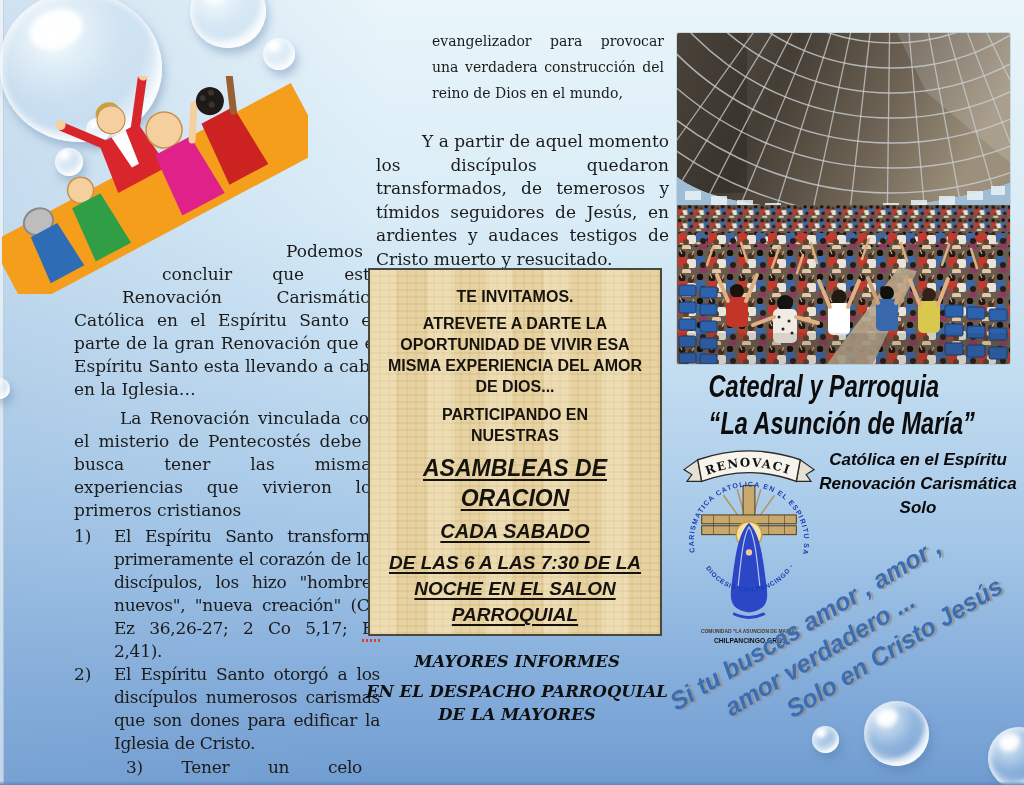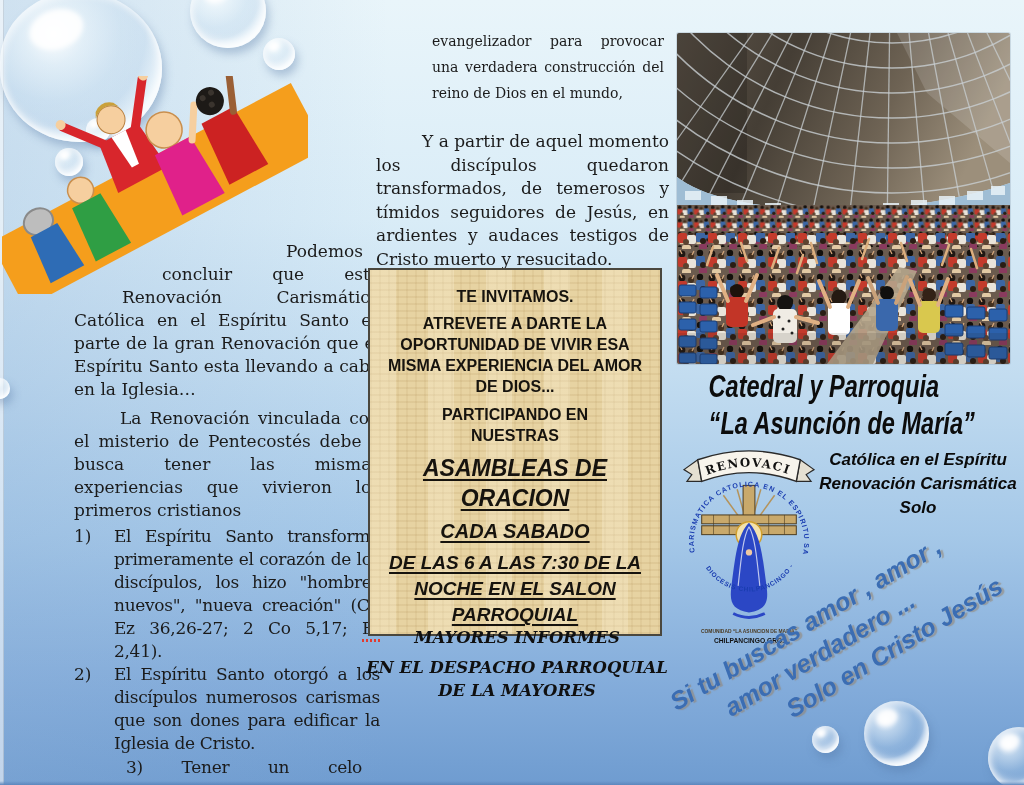--- a/index.html
+++ b/index.html
@@ -67,21 +67,21 @@
     display:flex;flex-direction:column;align-items:center;gap:7px;
     padding:14px 12px;text-align:center;overflow:hidden;
     font-family:"Liberation Sans", sans-serif;font-weight:bold;color:#16130e;}
   .bx1{font-size:16px;margin-top:4px;}
   .bx2{font-size:16px;line-height:21px;width:262px;}
   .bx3{font-size:16px;line-height:21px;width:200px;}
   .u{text-decoration:underline;text-decoration-thickness:2px;text-underline-offset:3px;}
   .bx4{font-style:italic;font-size:23px;line-height:30px;width:230px;}
   .bx5{font-style:italic;font-size:20px;}
   .bx6{font-style:italic;font-size:19px;line-height:26px;width:266px;}
-  .info{position:absolute;left:352px;top:628px;width:330px;text-align:center;
+  .info{position:absolute;left:352px;top:652px;width:330px;text-align:center;
     font-family:"DejaVu Serif", serif;font-weight:bold;font-style:italic;font-size:16.5px;color:#101010;}
   .info .i1{margin-bottom:9px;}
   .info .i2{line-height:23px;}
 
   
   .photo{position:absolute;left:677px;top:33px;width:333px;height:331px;border-radius:2px;overflow:hidden;
     box-shadow:0 0 0 1px rgba(120,140,160,.25);}
   .rtitle{position:absolute;left:666px;top:368px;width:355px;color:#0c0c0c;
     font-family:"Liberation Sans", sans-serif;font-weight:bold;font-style:italic;
     font-size:31px;line-height:37px;}

